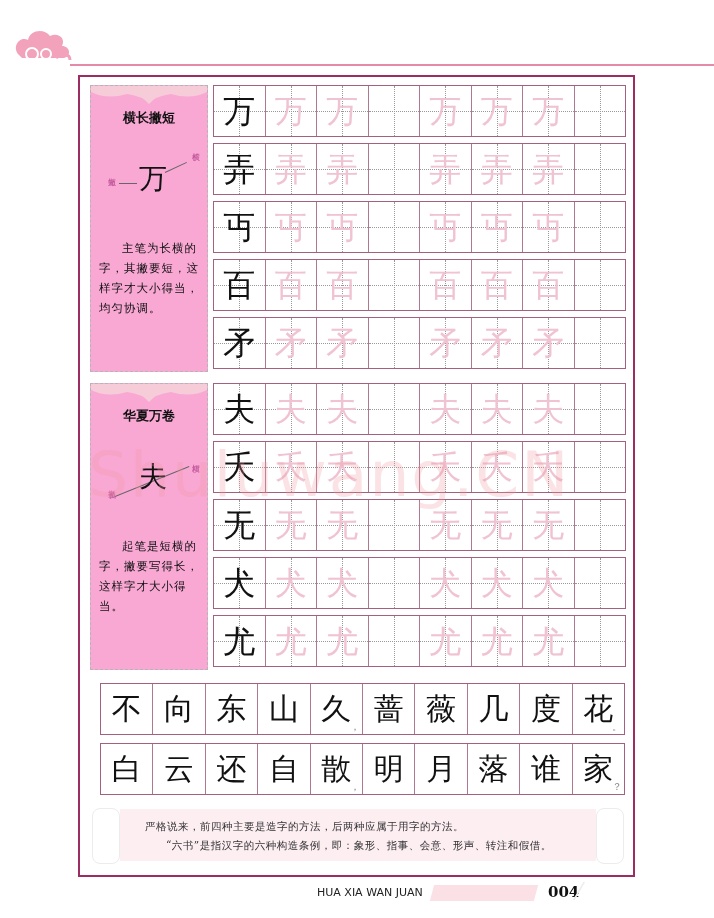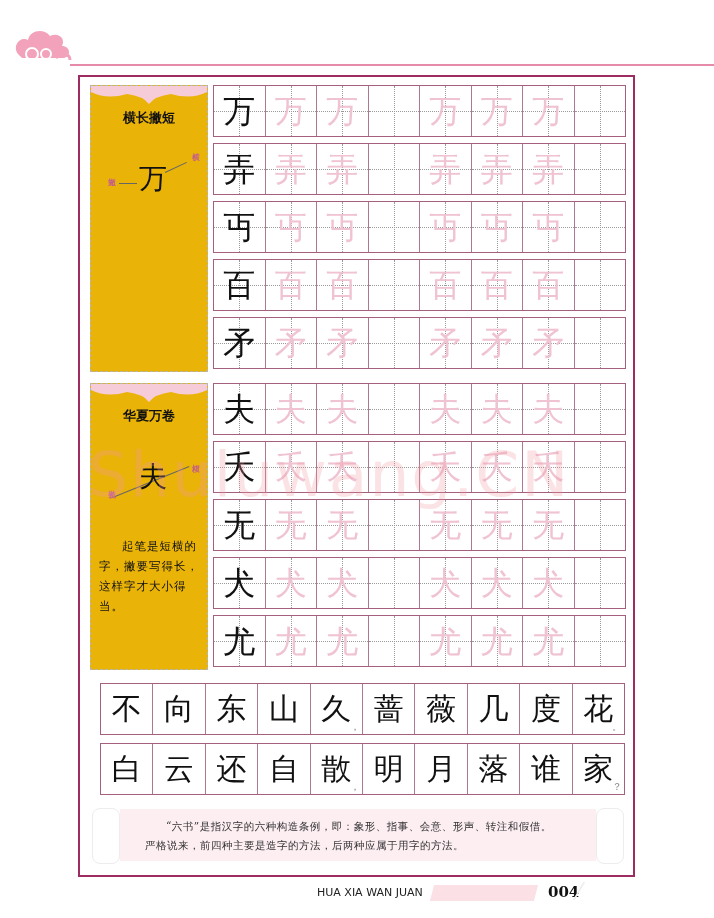--- a/index.html
+++ b/index.html
@@ -11,21 +11,21 @@
   .title-row .author { margin-right:6px; letter-spacing:1px; }
   .title-row .bubble { display:inline-block; width:20px; height:20px; border-radius:50%; background:#f7dbe4;
                        color:#e6b6c6; font-size:11px; line-height:20px; text-align:center; margin-right:4px; font-weight:normal; }
   .title-row .kai { margin-left:6px; letter-spacing:8px; }
   .title-row .sub { margin-left:4px; font-weight:normal; font-size:13px; letter-spacing:0px; }
   .header-line { position:absolute; left:70px; top:64px; width:644px; height:2px; background:#e58aa8; }
 
   .frame { position:absolute; left:78px; top:75px; width:557px; height:802px;
            border:2px solid #9c2c62; box-sizing:border-box; }
 
-  .side-panel { position:absolute; left:90px; width:118px; border:1px dashed #b5b5b5; box-sizing:border-box; background:#eab308; }
+  .side-panel { position:absolute; left:90px; width:118px; border:1px dashed #b5b5b5; box-sizing:border-box; background:#f9a8d4; }
   .side-panel .scallop { position:absolute; left:0; top:0; width:116px; height:18px; }
   .side-panel .ptitle { position:absolute; left:0; width:116px; text-align:center; top:23px; font-size:13px; font-family:"DejaVu Sans", sans-serif; font-weight:bold; }
   .side-panel .demo { position:absolute; left:0; top:60px; width:116px; height:70px; }
   .demo .glyph { position:absolute; left:48px; top:14px; font-size:28px; font-family:"DejaVu Serif", serif; }
   .demo .lbl { position:absolute; font-size:8px; color:#c0569a; writing-mode:vertical-rl; font-family:"DejaVu Sans", sans-serif; }
   .demo .ln { position:absolute; height:1px; background:#666; transform-origin:left center; }
   .side-panel .desc { position:absolute; left:8px; top:152px; width:104px; font-size:11.5px; line-height:20px; text-indent:2em; letter-spacing:1px; }
 
   .grid { position:absolute; left:213px; width:413px; }
   .grow { position:absolute; left:0; width:413px; height:52px; display:flex; border:1px solid #a6607f; box-sizing:border-box; }
@@ -76,20 +76,21 @@
     <path d="M0 0 H116 V6 Q100 14 80 8 Q64 10 58 18 Q52 10 36 8 Q16 14 0 6 Z" fill="#f6ccd8"></path>
   </svg>
   <div class="ptitle">横长撇短</div>
   <div class="demo">
     <span class="lbl" style="left:98px; top:0px;">横长</span>
     <span class="lbl" style="left:14px; top:26px;">撇短</span>
     <div class="ln" style="left:74px; top:26px; width:24px; transform:rotate(-25deg);"></div>
     <div class="ln" style="left:28px; top:37px; width:18px;"></div>
     <span class="glyph">万</span>
   </div>
+  <div class="desc">主笔为长横的字，其撇要短，这样字才大小得当，均匀协调。</div>
 </div>
 
 <div class="side-panel" style="top:383px; height:287px;">
   <svg class="scallop" viewBox="0 0 116 18" preserveAspectRatio="none">
     <path d="M0 0 H116 V6 Q100 14 80 8 Q64 10 58 18 Q52 10 36 8 Q16 14 0 6 Z" fill="#f6ccd8"></path>
   </svg>
   <div class="ptitle">华夏万卷</div>
   <div class="demo">
     <span class="lbl" style="left:98px; top:14px;">横短</span>
     <span class="lbl" style="left:14px; top:40px;">撇长</span>
@@ -394,22 +395,22 @@
       <span>家</span>
       <span class="punct">？</span>
     </div>
 </div>
 
 <div class="note-box">
   <div class="note-corner" style="left:2px;"></div>
   <div class="note-corner" style="right:2px;"></div>
   <div class="note-bg"></div>
   <div class="note-text">
+    <div>严格说来，前四种主要是造字的方法，后两种应属于用字的方法。</div>
     <div style="text-indent:2em;">“六书”是指汉字的六种构造条例，即：象形、指事、会意、形声、转注和假借。</div>
-    <div>严格说来，前四种主要是造字的方法，后两种应属于用字的方法。</div>
   </div>
 </div>
 
 <div class="footer">
   <span class="latin">HUA XIA WAN JUAN</span>
   <div class="cn-tag"></div>
   <span class="cn">华夏万卷</span>
   <span class="pnum">004</span>
   <div class="slash"></div>
 </div>

